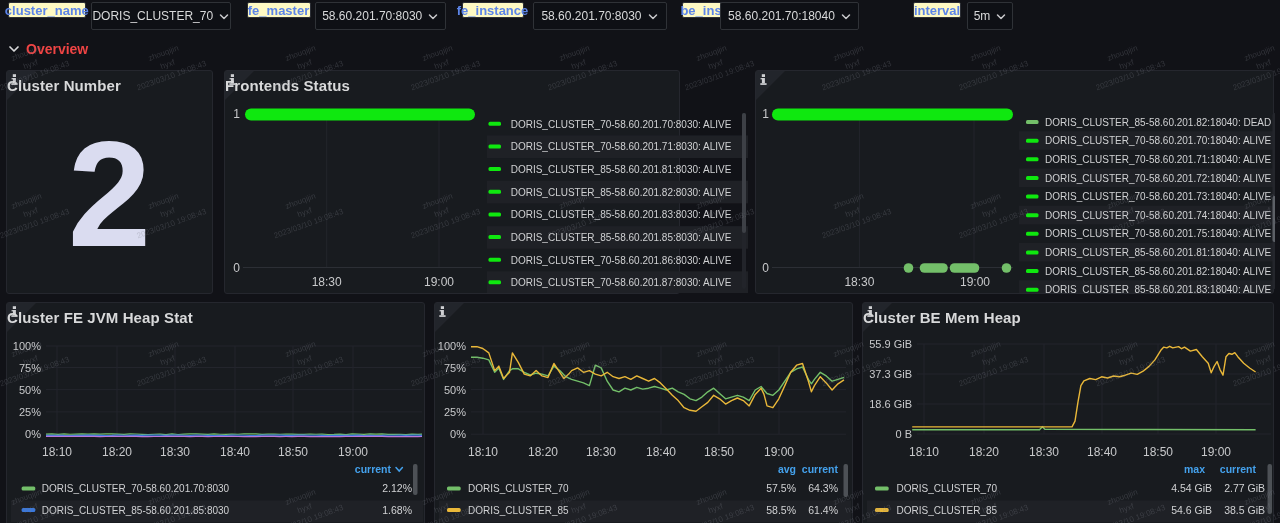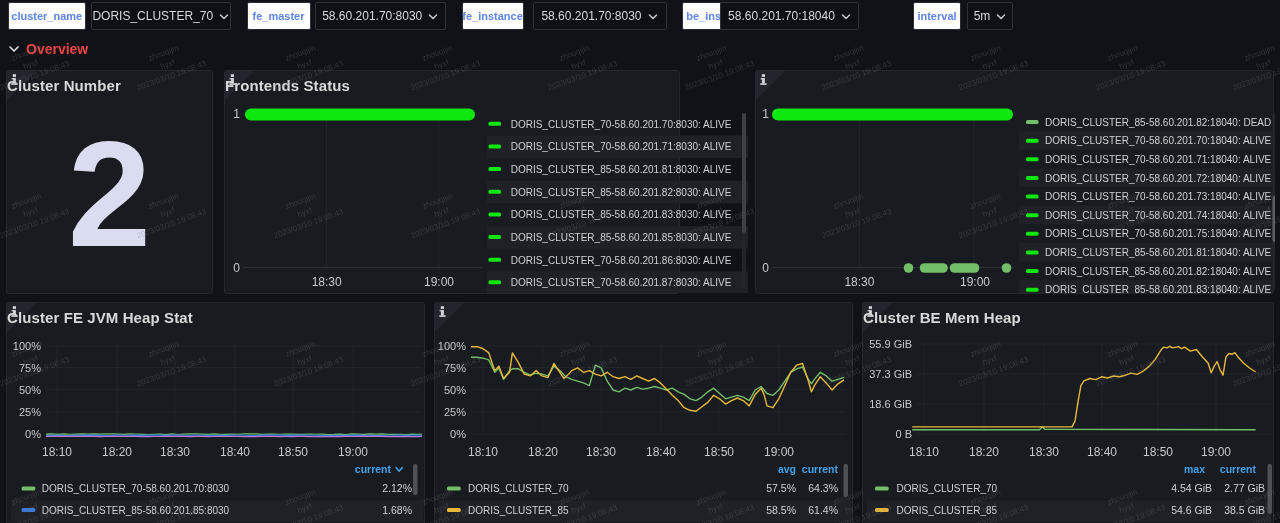--- a/index.html
+++ b/index.html
@@ -1,21 +1,21 @@
 <!DOCTYPE html>
 <html><head><meta charset="utf-8"><style>
 
 * { margin:0; padding:0; box-sizing:border-box; }
 body { width:1280px; height:523px; background:#111217; overflow:hidden; position:relative;
        font-family:"Liberation Sans", sans-serif; }
 .panel { position:absolute; background:#181b1f; border:1px solid #25272e; border-radius:3px; }
 .ptitle { position:absolute; left:0; right:0; top:6px; color:#d8d9da;
           font-size:15px; font-weight:700; letter-spacing:0.1px; }
-.vlabel { position:absolute; height:28px; top:2px; background:#ffffff; border:1px solid #2b2e35;
-          border-radius:2px; color:#5d85e8; font-size:11px; font-weight:700;
+.vlabel { position:absolute; height:16px; top:2px; background:#fef9c3; border:1px solid #2b2e35;
+          border-radius:2px; color:#5d85e8; font-size:13px; font-weight:700;
           display:flex; align-items:center; justify-content:center; }
 .vval { position:absolute; height:28px; top:2px; background:#0e1015; border:1px solid #2f3237;
         border-radius:2px; color:#d8d9da; font-size:12px; font-weight:500;
         display:flex; align-items:center; justify-content:center; gap:6px; }
 .abs { position:absolute; }
 svg text { font-family:"Liberation Sans", sans-serif; }
 
 </style></head><body>
 <div class="vlabel" style="left:7.5px;width:78.5px">cluster_name</div>
 <div class="vval" style="left:90.5px;width:140.5px">

